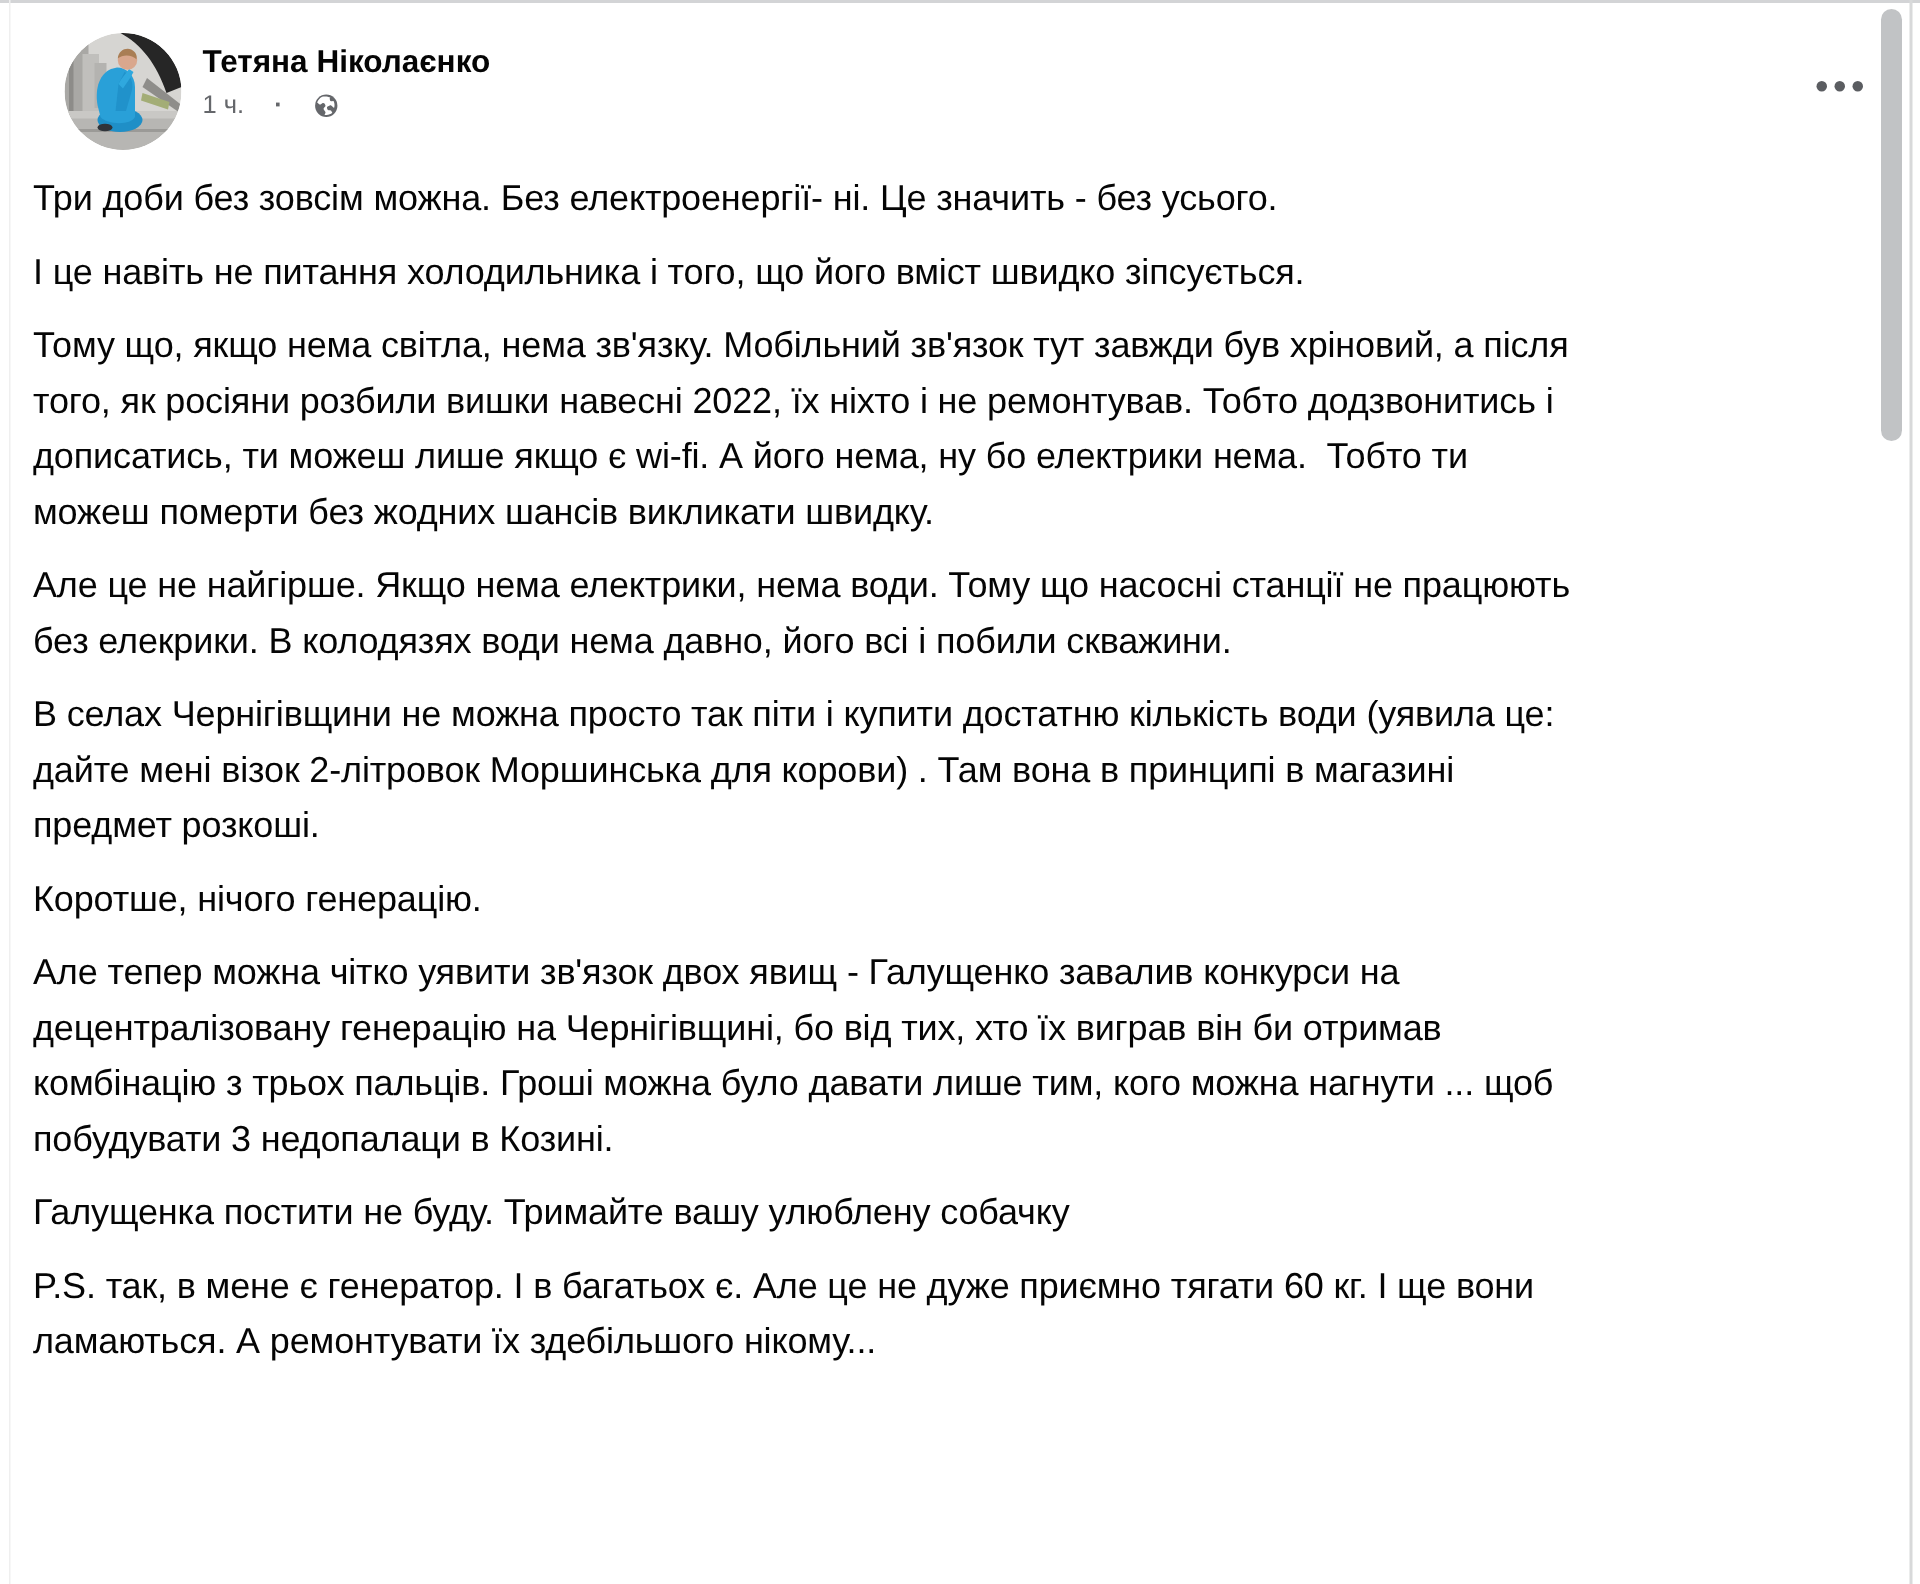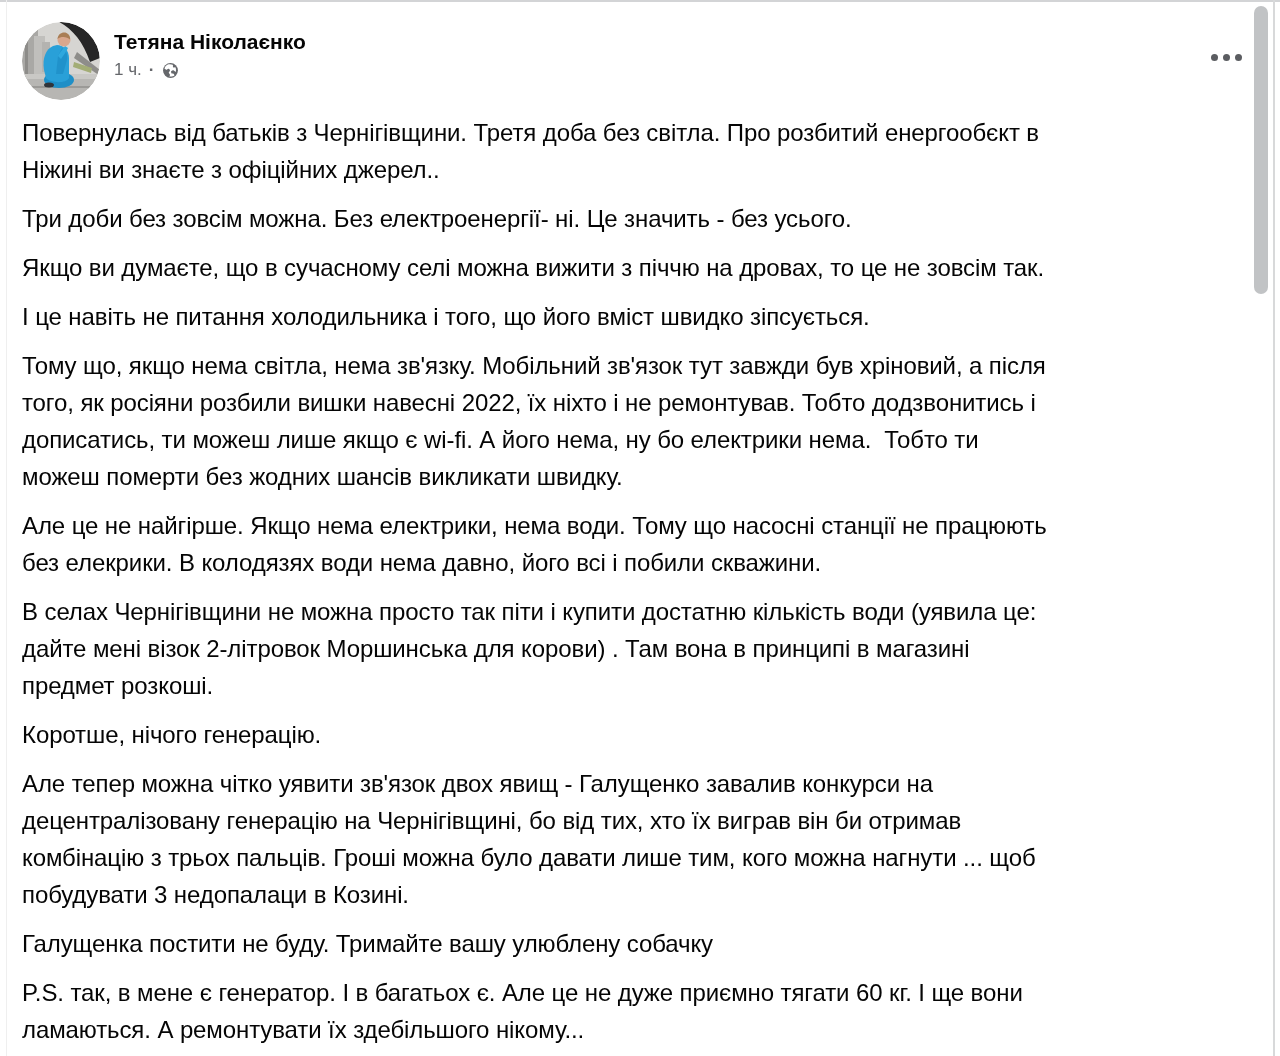--- a/index.html
+++ b/index.html
@@ -22,35 +22,35 @@
   .edge-left{position:absolute;top:0;left:6px;width:1px;height:1056px;background:#efefef;}
   .edge-right{position:absolute;top:0;left:1273px;width:2px;height:1056px;background:#d8d9da;}
   
   .scrollbar-thumb{
     position:absolute;left:1254px;top:6px;width:14px;height:288px;
     background:var(--scrollbar);border-radius:7px;
   }
   
   .post-header{
     display:flex;align-items:flex-start;
-    padding:22px 22px 0 22px;
+    padding:22px 22px 0 43px;
     position:relative;
   }
   .avatar{
     width:78px;height:78px;border-radius:50%;overflow:hidden;flex:0 0 auto;
     cursor:pointer;
   }
   .avatar svg{display:block;}
   .header-text{margin-left:14px;padding-top:7px;}
   .author-name{
     font-size:21px;font-weight:700;color:var(--text);line-height:26px;
     text-decoration:none;display:inline-block;cursor:pointer;
   }
   .post-meta{
-    margin-top:5px;display:flex;align-items:center;gap:7px;
+    margin-top:5px;display:flex;align-items:center;gap:20px;
     font-size:17px;color:var(--muted);line-height:20px;
   }
   .meta-sep{font-weight:700;}
   .globe-icon{display:inline-block;width:17px;height:17px;margin-left:1px;}
   
   .menu-button{
     position:absolute;top:36px;right:32px;width:44px;height:42px;
     background:none;border:none;display:flex;align-items:center;justify-content:center;
     gap:5px;cursor:pointer;border-radius:50%;
   }
@@ -128,24 +128,21 @@
     </div>
   </div>
   <button class="menu-button" aria-label="menu">
     <span class="dot"></span>
     <span class="dot"></span>
     <span class="dot"></span>
   </button>
 </header>
 
 <div class="post-body">
-    <p class="post-paragraph">Повернулась від батьків з Чернігівщини. Третя доба без світла. Про розбитий енергообєкт в
-Ніжині ви знаєте з офіційних джерел..</p>
     <p class="post-paragraph">Три доби без зовсім можна. Без електроенергії- ні. Це значить - без усього.</p>
-    <p class="post-paragraph">Якщо ви думаєте, що в сучасному селі можна вижити з піччю на дровах, то це не зовсім так.</p>
     <p class="post-paragraph">І це навіть не питання холодильника і того, що його вміст швидко зіпсується.</p>
     <p class="post-paragraph">Тому що, якщо нема світла, нема зв'язку. Мобільний зв'язок тут завжди був хріновий, а після
 того, як росіяни розбили вишки навесні 2022, їх ніхто і не ремонтував. Тобто додзвонитись і
 дописатись, ти можеш лише якщо є wi-fi. А його нема, ну бо електрики нема.  Тобто ти
 можеш померти без жодних шансів викликати швидку.</p>
     <p class="post-paragraph">Але це не найгірше. Якщо нема електрики, нема води. Тому що насосні станції не працюють
 без елекрики. В колодязях води нема давно, його всі і побили скважини.</p>
     <p class="post-paragraph">В селах Чернігівщини не можна просто так піти і купити достатню кількість води (уявила це:
 дайте мені візок 2-літровок Моршинська для корови) . Там вона в принципі в магазині
 предмет розкоші.</p>

